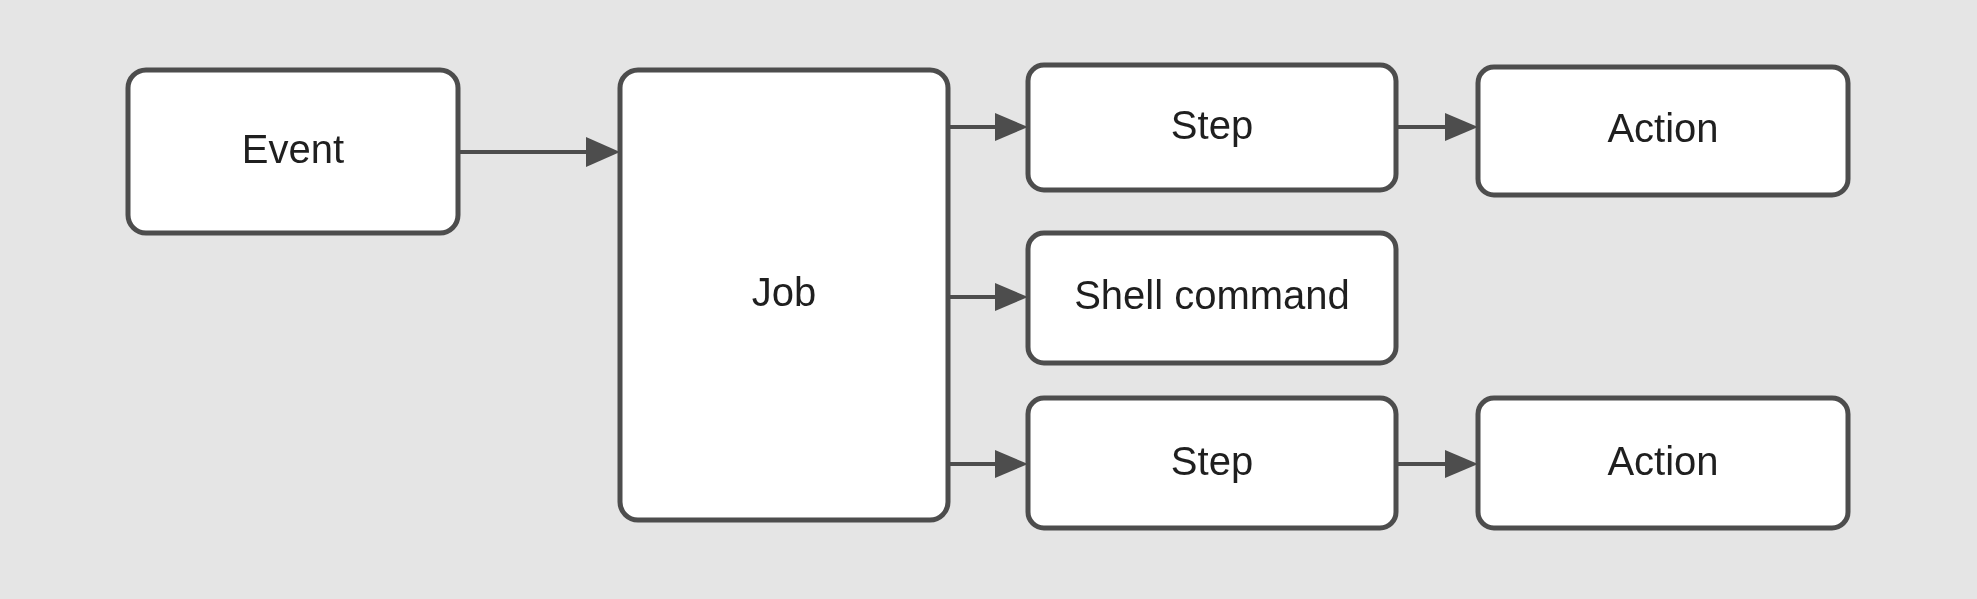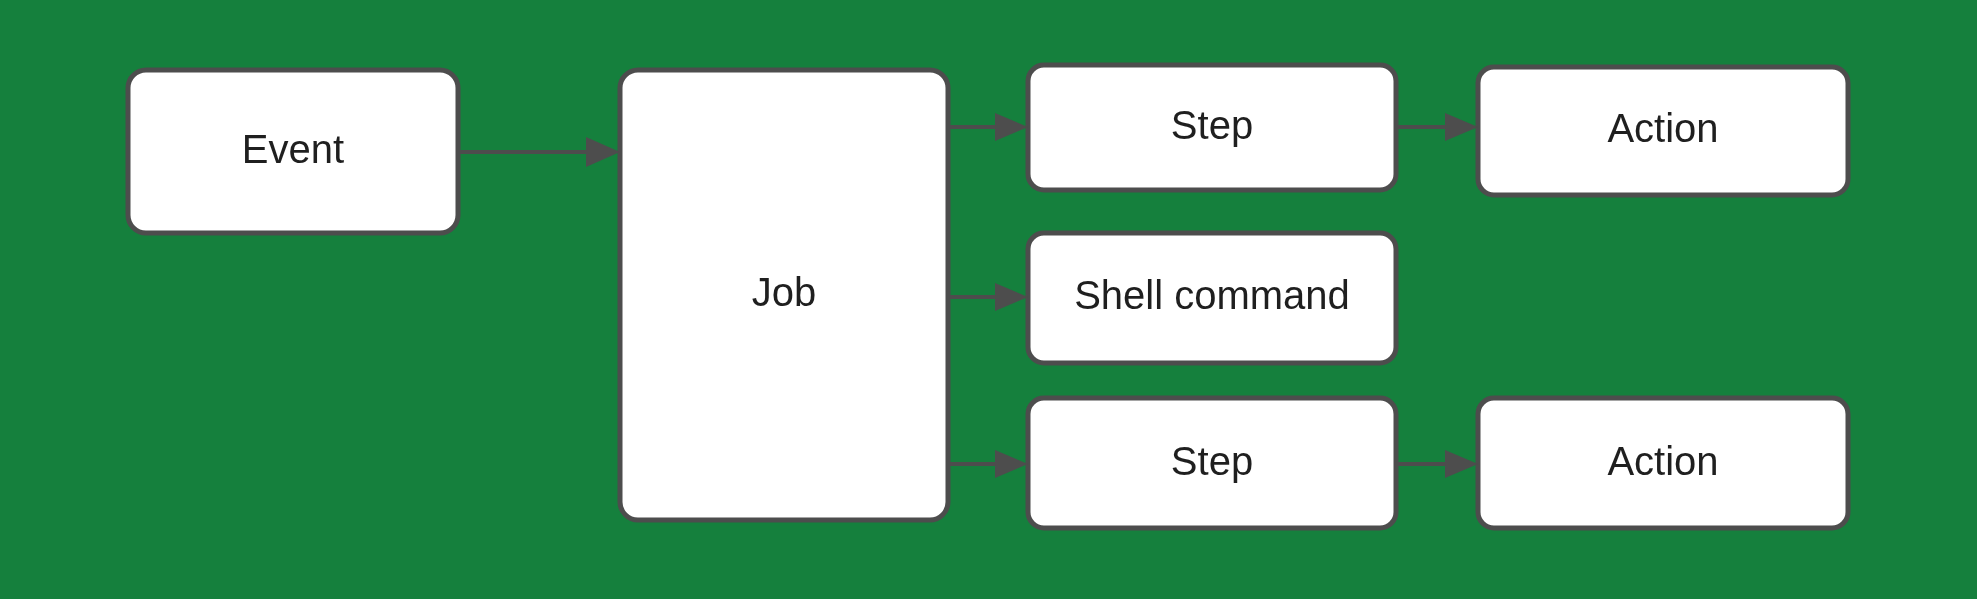--- a/index.html
+++ b/index.html
@@ -11,21 +11,21 @@
   body {
     width: 1977px;
     height: 599px;
     overflow: hidden;
     font-family: "Liberation Sans", sans-serif;
   }
   #diagram-root {
     position: relative;
     width: 1977px;
     height: 599px;
-    background: #15803d;
+    background: #e5e5e5;
   }
   svg#flow-svg {
     position: absolute;
     top: 0;
     left: 0;
     width: 1977px;
     height: 599px;
     display: block;
   }
   .node-rect {

